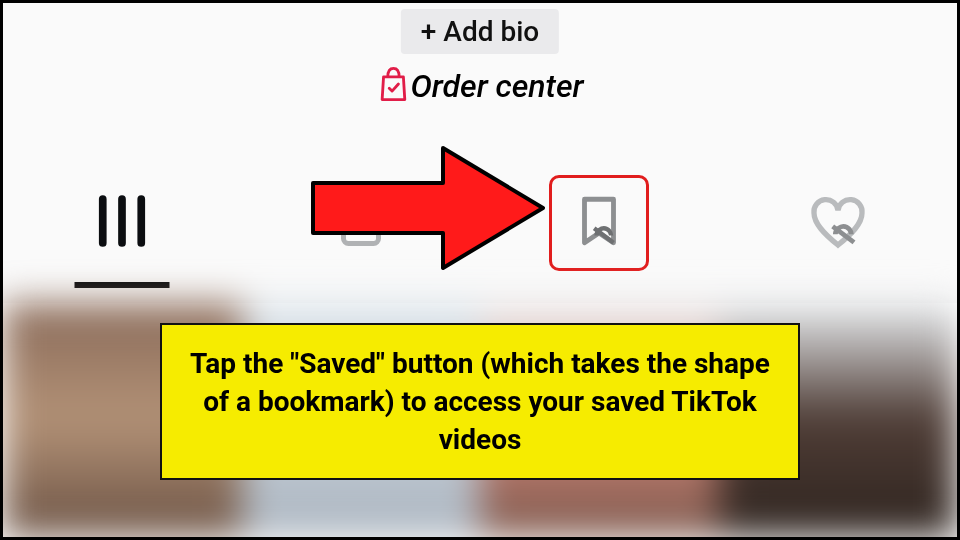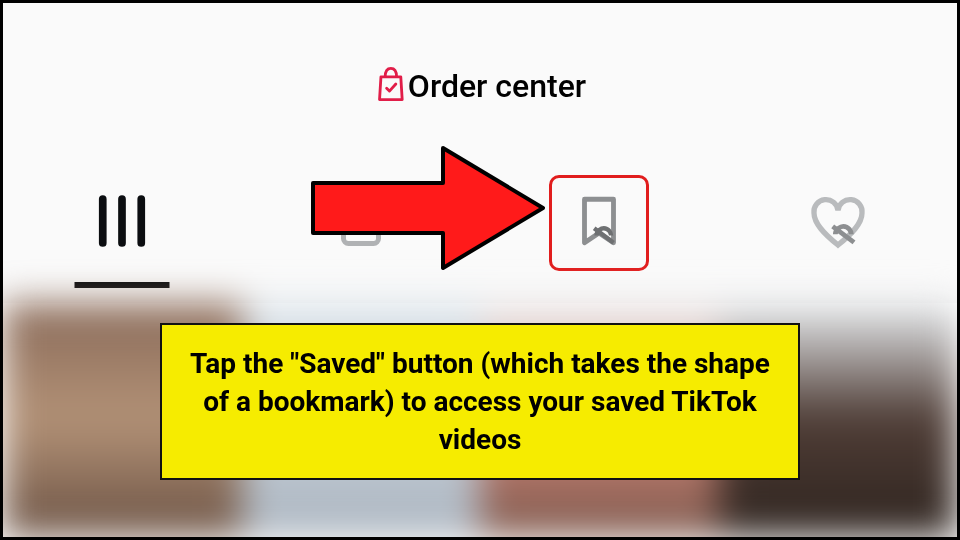--- a/index.html
+++ b/index.html
@@ -32,20 +32,21 @@
   }
   .order-center {
     position: absolute;
     top: 62px;
     left: 50%;
     transform: translateX(-50%);
     display: flex;
     align-items: center;
     gap: 0;
     cursor: pointer;
+    font-style: italic;
   }
   .order-center .label {
     font-size: 32px;
     font-weight: 500;
     color: #000;
   }
   .tabs {
     position: absolute;
     top: 160px;
     left: 0;
@@ -112,20 +113,23 @@
     text-align: center;
     line-height: 1.35;
     color: #000;
   }
 </style>
 </head>
 <body>
 
 <div class="top-area">
 
+  <div class="add-bio">
+    <span>+ Add bio</span>
+  </div>
 
   <div class="order-center">
     <span>
       <svg width="34" height="38" viewBox="0 0 24 26" fill="none" stroke="#e11d48" stroke-width="2">
         <path d="M5 8 L19 8 L20 24 L4 24 Z" stroke-linejoin="round"></path>
         <path d="M8 8 C8 4 9 2 12 2 C15 2 16 4 16 8"></path>
         <path d="M9 16 L11 18 L15.5 13" stroke-linecap="round" stroke-linejoin="round"></path>
       </svg>
     </span>
     <span class="label">Order center</span>

